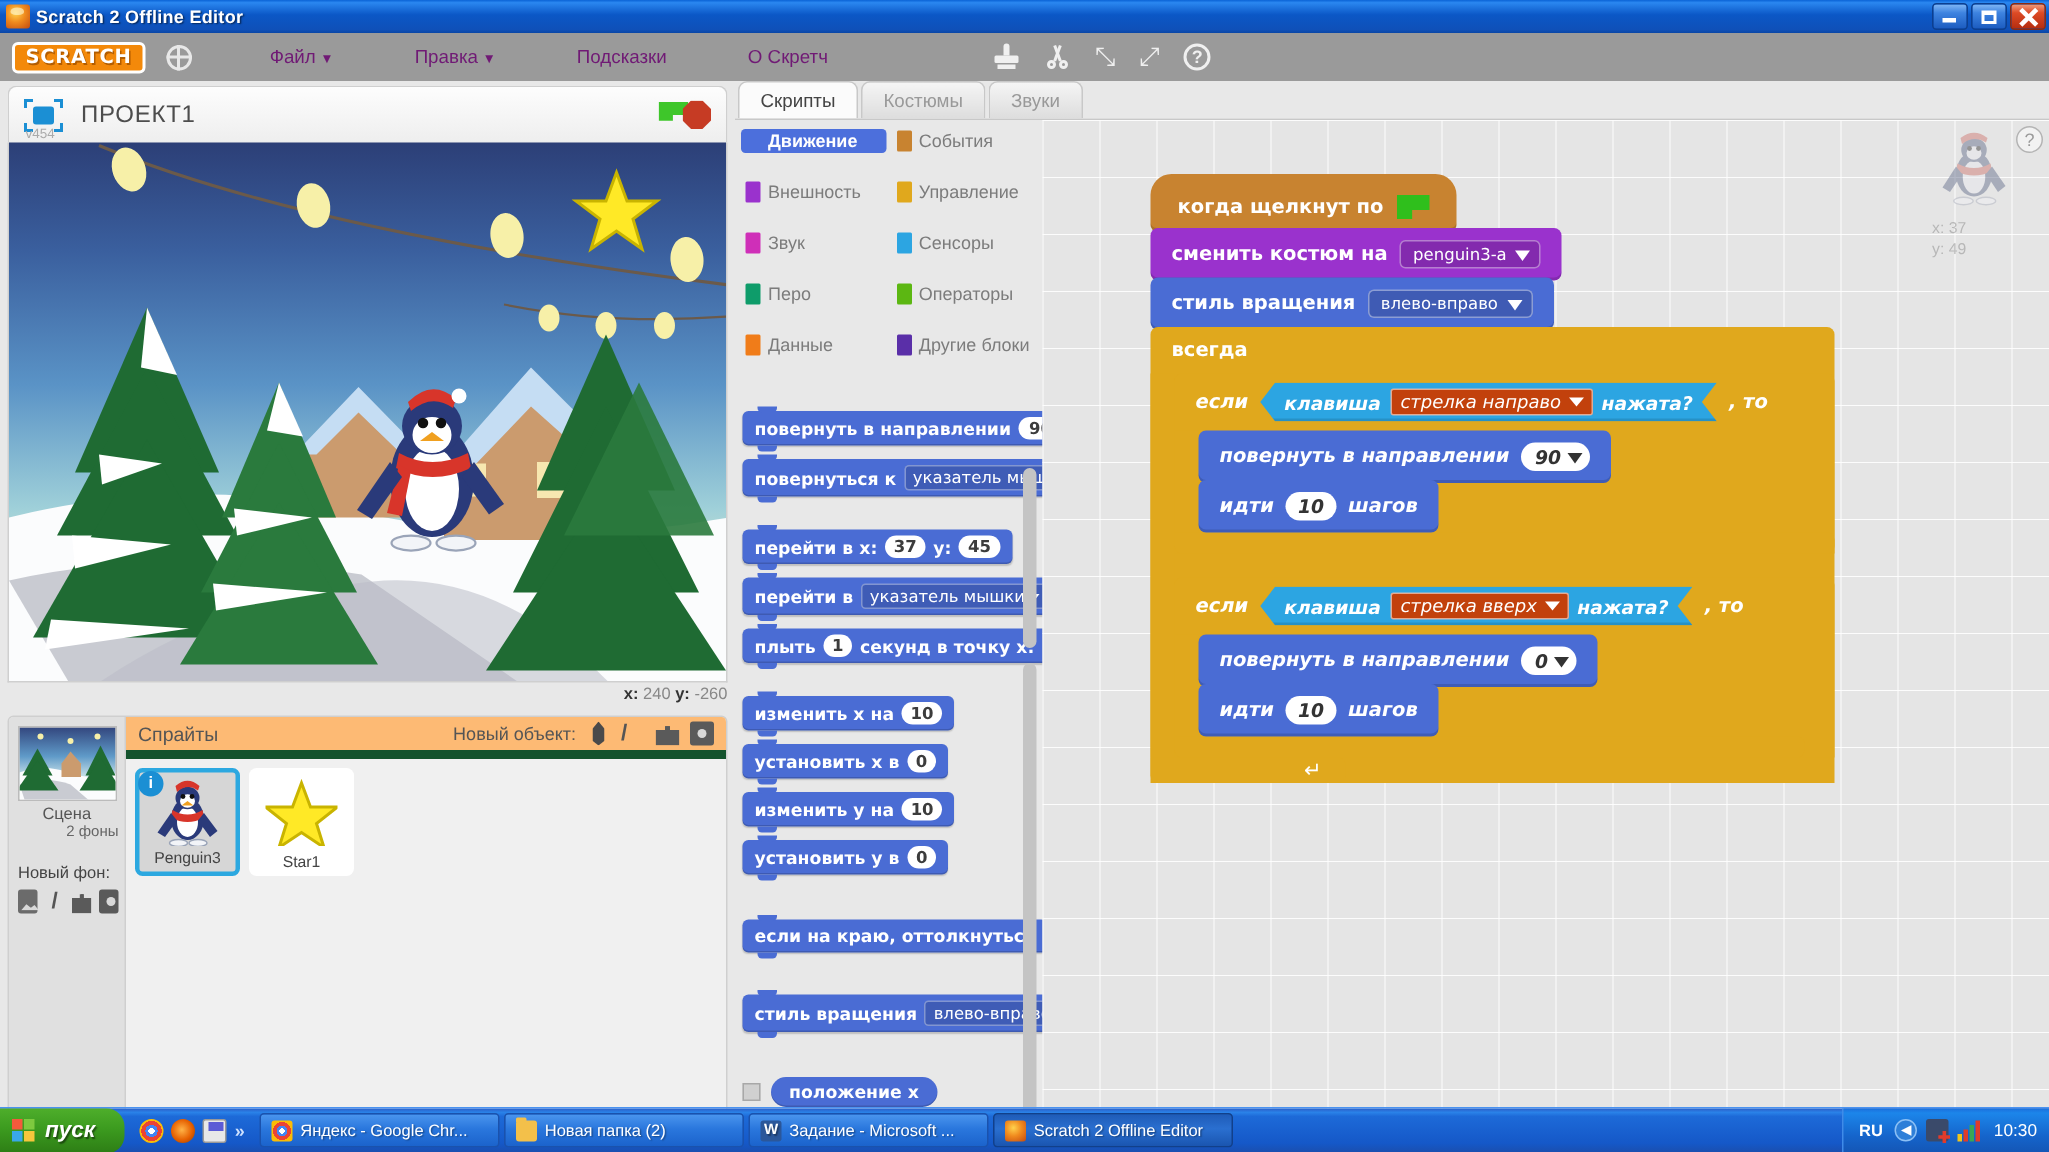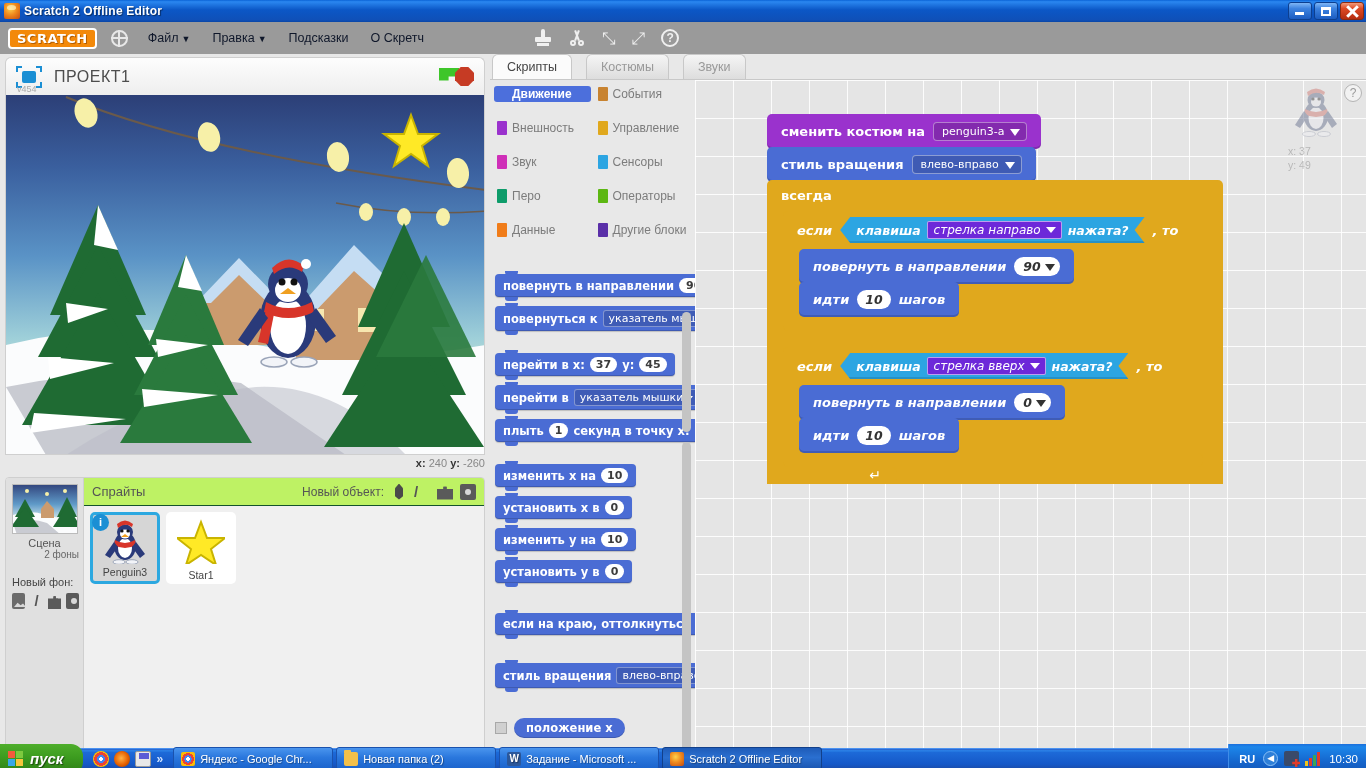--- a/index.html
+++ b/index.html
@@ -65,22 +65,22 @@
     text-shadow: 1px 1px 0 #b35d00;
   }
   .globe {
     width: 17px; height: 17px; border-radius: 50%;
     border: 2px solid #e8e8e8; margin-right: 20px;
     position: relative; flex: none;
   }
   .globe::before { content:""; position:absolute; left:50%; top:-2px; bottom:-2px; width:2px; background:#e8e8e8; margin-left:-1px;}
   .globe::after { content:""; position:absolute; top:50%; left:-2px; right:-2px; height:2px; background:#e8e8e8; margin-top:-1px;}
   .menu-item {
-    color: #0f172a; font-size: 12.5px; margin-right: 22px;
-    cursor: pointer; white-space: nowrap;
+    color: #701a75; font-size: 12.5px; margin-right: 22px;
+    cursor: pointer; white-space: nowrap; margin-left: 32px;
   }
   .menu-item .caret { font-size: 9px; margin-left: 3px; }
   #toolbar-icons { display: flex; align-items: center; gap: 16px; margin-left: 88px; }
   .tool-ic { width: 18px; height: 18px; position: relative; cursor: pointer; }
   .ic-stamp::before { content:""; position:absolute; left:7px; top:0; width:4px; height:8px; background:#f0f0f0; border-radius:2px 2px 0 0;}
   .ic-stamp::after { content:""; position:absolute; left:1px; top:8px; width:16px; height:5px; background:#f0f0f0; border-radius:1px;}
   .ic-stamp i { position:absolute; left:3px; top:14px; width:12px; height:3px; background:#f0f0f0;}
   .ic-cut i { position:absolute; background:#f0f0f0; }
   .ic-cut .b1 { left:8px; top:1px; width:2px; height:11px; transform:rotate(20deg);}
   .ic-cut .b2 { left:8px; top:1px; width:2px; height:11px; transform:rotate(-20deg);}
@@ -173,21 +173,21 @@
   .mini-pic::after{content:"";position:absolute;left:2px;bottom:2px;width:12px;height:6px;background:#d8d8d8;clip-path:polygon(0 100%,30% 30%,55% 70%,75% 40%,100% 100%);}
   .mini-brush { color:#555; font-size:15px; line-height:16px; font-weight:bold;}
   .mini-up { background:#5a5a5a; clip-path: polygon(0 35%,40% 35%,40% 20%,60% 20%,60% 35%,100% 35%,100% 100%,0 100%);}
   .mini-up::after{content:"";position:absolute;left:6px;top:0;width:4px;height:7px;background:#5a5a5a;}
   .mini-cam { background:#5a5a5a; border-radius:2px; }
   .mini-cam::after{content:"";position:absolute;left:5px;top:5px;width:6px;height:6px;border-radius:50%;background:#d8d8d8;}
 
   #sprites-col { flex:1; display:flex; flex-direction:column; }
   #sprites-head {
     height: 28px; display:flex; align-items:center; padding: 0 8px;
-    border-bottom: 1px solid #14532d; background:#bef264;
+    border-bottom: 6px solid #14532d; background:#fdba74;
   }
   #sprites-head .title { font-size:13px; color:#555;}
   #newobj { margin-left:auto; display:flex; align-items:center; gap:7px; font-size:12px; color:#555;}
   #sprite-list { flex:1; padding:6px; display:flex; gap:6px; align-items:flex-start; flex-wrap:wrap; align-content:flex-start;}
   .sprite-card {
     width: 70px; height: 72px; background:#fff; border-radius:5px;
     position: relative; cursor: pointer;
     display:flex; flex-direction:column; align-items:center; justify-content:flex-end;
     padding-bottom:3px;
   }
@@ -195,21 +195,21 @@
   .sprite-card .nm { font-size:10.5px; color:#444; }
   .sprite-card .info-badge {
     position:absolute; left:-1px; top:-1px; width:17px; height:17px;
     border-radius:50%; background:#1b8fd4; color:#fff; font-size:11px;
     font-weight:bold; text-align:center; line-height:17px;
   }
   .sp-thumb { flex:1; display:flex; align-items:center; justify-content:center; width:100%;}
 
   
   #right-col { flex:1; display:flex; flex-direction:column; }
-  #tabs { height: 28px; display:flex; align-items:flex-end; padding-left: 2px; gap:14px; background:#e8e8e8;}
+  #tabs { height: 28px; display:flex; align-items:flex-end; padding-left: 2px; gap:2px; background:#e8e8e8;}
   .tab {
     padding: 5px 14px 5px 14px; font-size:12.5px;
     background: linear-gradient(to bottom,#f5f5f5,#dddddd);
     border:1px solid #c8c8c8; border-bottom:none;
     border-radius: 6px 6px 0 0; color:#999; cursor:pointer;
   }
   .tab.active { background:#fbfbfb; color:#444; }
   #scripts-wrap { flex:1; display:flex; background:#fbfbfb; border-top:1px solid #c8c8c8;}
 
   
@@ -360,21 +360,21 @@
   .cblk-body { margin-left:16px; padding: 0; font-style: italic; }
   .cblk-foot { height:15px; background:#e0a81d; border-radius:0 5px 5px 5px; width:max-content; min-width:120px;}
   .hex {
     display:inline-flex; align-items:center; gap:6px;
     background:#2ca5e2; color:#fff; font-size:12.5px; font-weight:bold;
     padding: 4px 16px; font-family:"DejaVu Sans", sans-serif;
     clip-path: polygon(10px 0, 100% 0, calc(100% - 10px) 50%, 100% 100%, 10px 100%, 0 50%);
     box-shadow: inset 0 -2px 0 rgba(0,0,0,.12);
   }
   .hex .hdrop {
-    background:#6d28d9; border:1px solid rgba(255,255,255,.55); color:#fff;
+    background:#c2410c; border:1px solid rgba(255,255,255,.55); color:#fff;
     padding:1px 20px 1px 6px; font-size:12px; font-weight:normal; position:relative; border-radius:2px;
   }
   .hex .hdrop::after {
     content:""; position:absolute; right:5px; top:50%; margin-top:-3px;
     border-left:5px solid transparent; border-right:5px solid transparent;
     border-top:6px solid #fff;
   }
   .loop-arrow { position:absolute; right:12px; bottom:2px; color:#fff; font-size:14px;}
 
   #zoom-ctrls {
@@ -383,21 +383,21 @@
     box-shadow: 0 1px 3px rgba(0,0,0,.25); overflow:hidden;
   }
   #zoom-ctrls div {
     width:26px; height:22px; display:flex; align-items:center; justify-content:center;
     font-size:13px; color:#444; cursor:pointer; border-right:1px solid #ddd;
   }
   #zoom-ctrls div:last-child { border-right:none; }
 
   
   #taskbar {
-    position:absolute; left:0; bottom:0; width:1366px; height:20px;
+    position:absolute; left:0; bottom:0; width:1366px; height:30px;
     background: linear-gradient(to bottom,#2b5fc9 0%,#2a82e8 9%,#1d6ad8 18%,#1558c8 80%,#1a4fb0 100%);
     display:flex; align-items:center;
     border-top: 1px solid #4a92f0;
   }
   #start-btn {
     height:30px; padding: 0 20px 0 8px;
     background: linear-gradient(to bottom,#4eae2b 0%,#3c9b1f 45%,#2d7d15 100%);
     border-radius: 0 12px 12px 0;
     display:flex; align-items:center; gap:6px;
     color:#fff; font-style:italic; font-weight:bold; font-size:15px;
@@ -831,20 +831,24 @@
           </svg>
           <div class="coords">
             <span>x:</span>
             <span>37</span><br>
             <span>y:</span>
             <span>49</span>
           </div>
         </div>
 
         <div id="script-stack">
+          <div class="hat">
+            <span>когда щелкнут по</span>
+            <span class="flag-ic"></span>
+          </div>
           <div class="big-blk looks" style="margin-top:-2px">
             <span>сменить костюм на</span>
             <span class="big-drop">penguin3-a</span>
           </div>
           <div class="big-blk motion" style="margin-top:-2px">
             <span>стиль вращения</span>
             <span class="big-drop">влево-вправо</span>
           </div>
 
           

